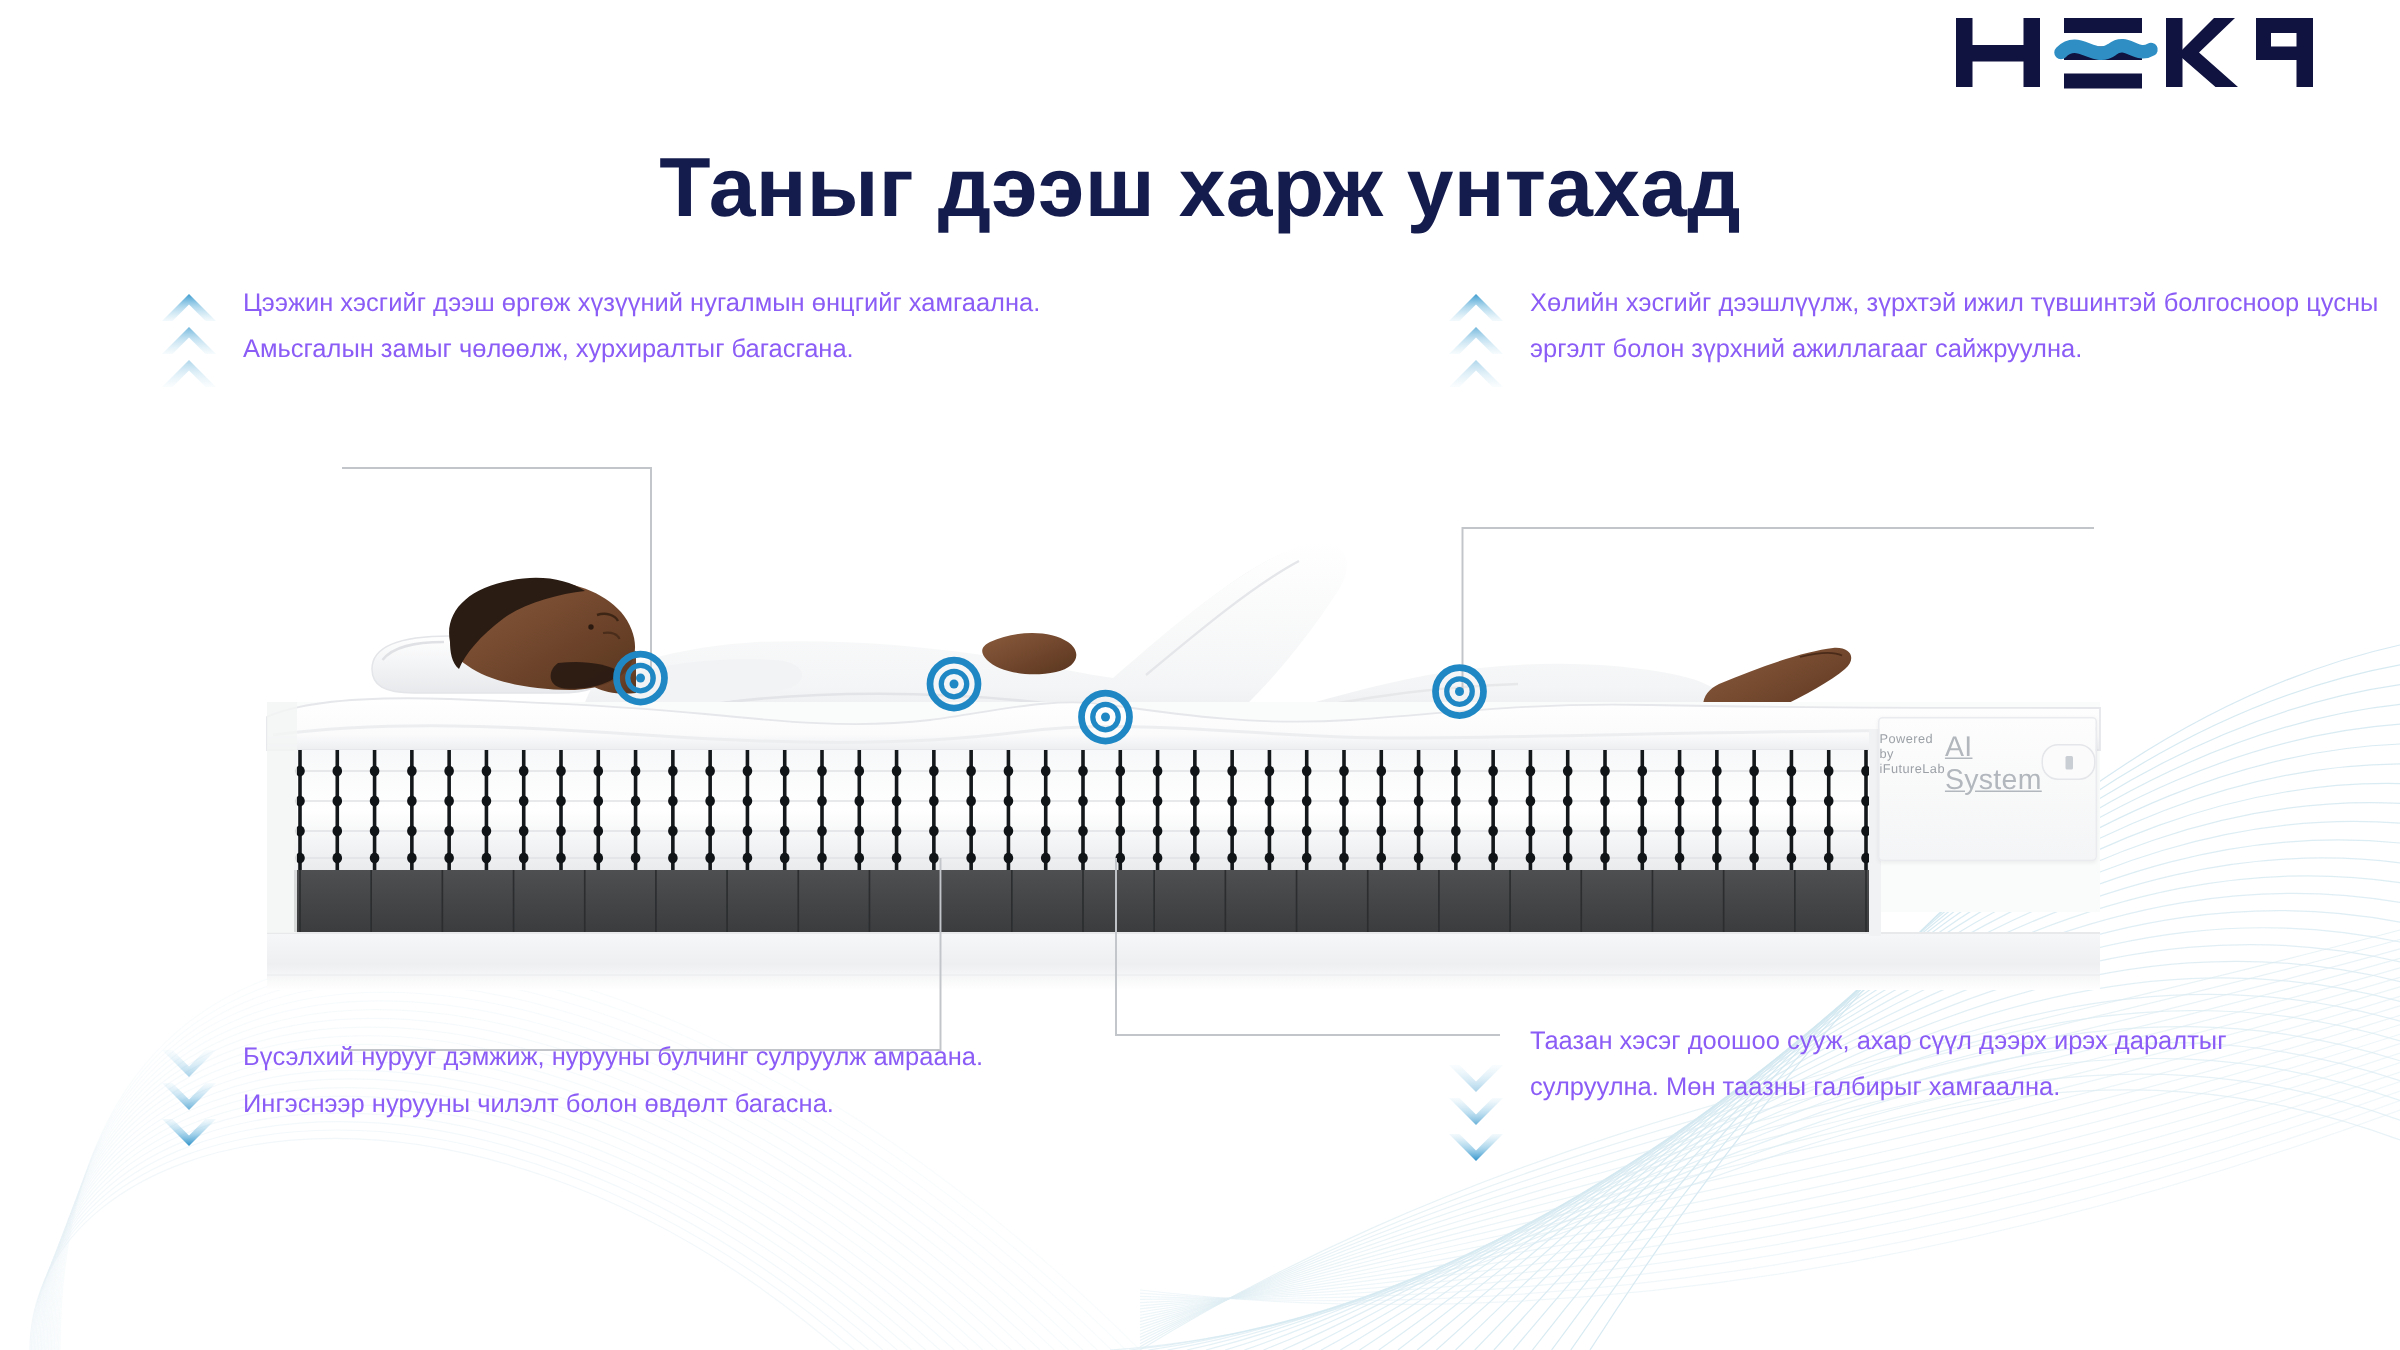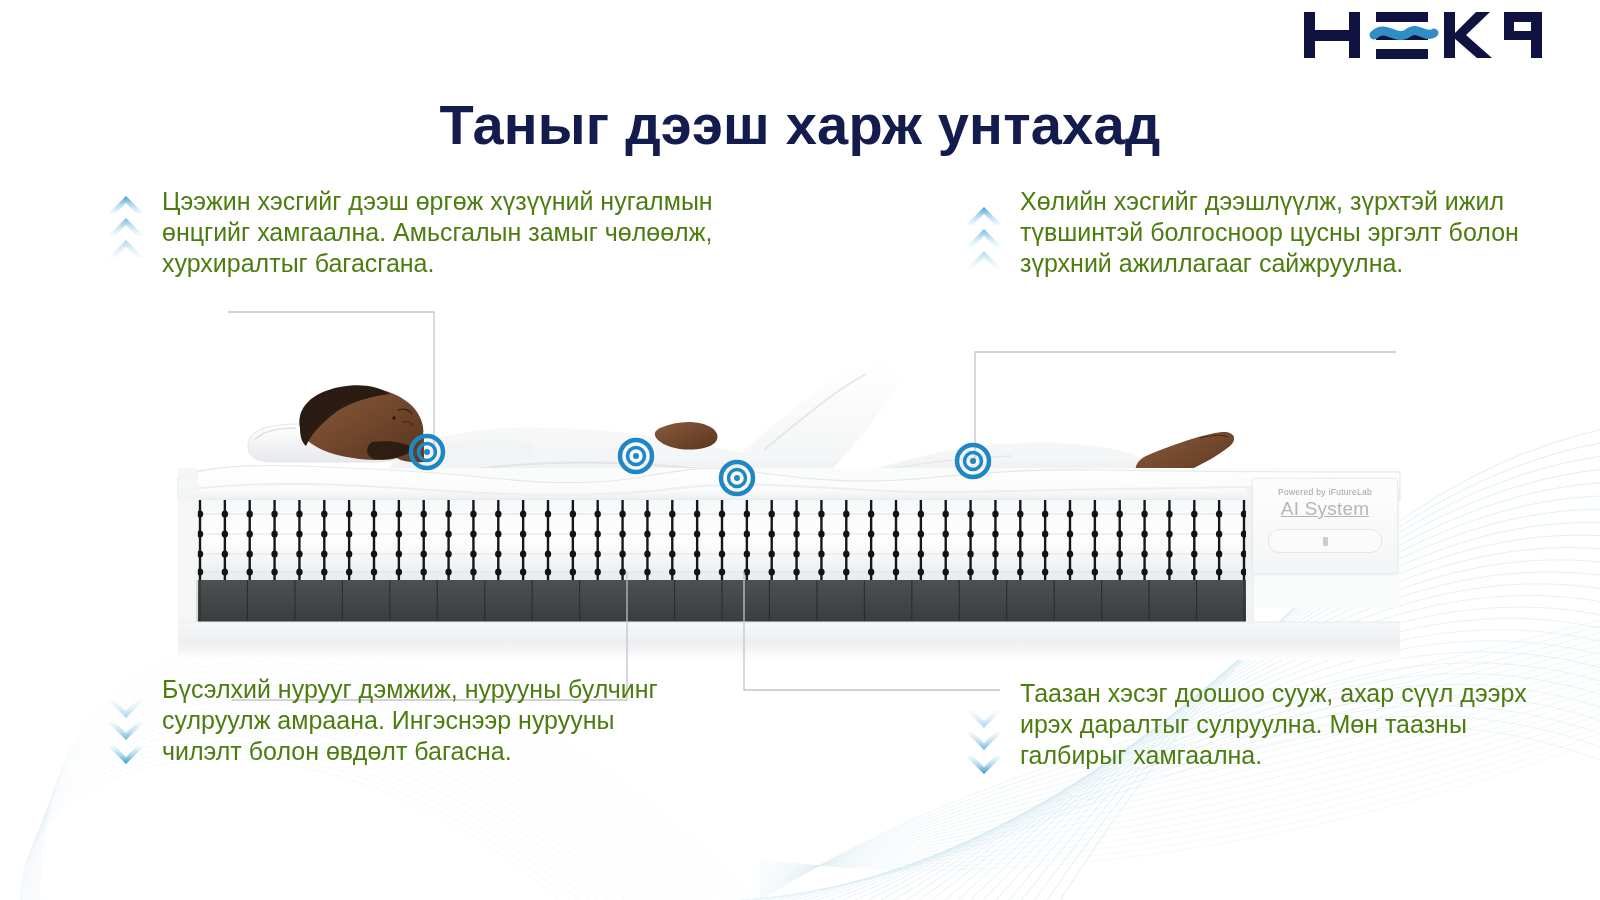--- a/index.html
+++ b/index.html
@@ -22,25 +22,25 @@
   
   .title{
     position:absolute;left:0;right:0;top:92px;text-align:center;z-index:25;
     font-size:56px;font-weight:bold;color:#141b4d;letter-spacing:.2px;
   }
 
   
   .callout{position:absolute;display:flex;align-items:flex-start;z-index:22;}
   .callout .chev{flex:0 0 auto;width:44px;height:78px;margin-right:14px;margin-top:4px;}
   .callout .txt{
-    font-size:25px;line-height:31px;color:#4d7c0f;font-weight:400;
+    font-size:17px;line-height:31px;color:#8b5cf6;font-weight:400;
     white-space:pre-line;
   }
   #callout-tl{left:104px;top:186px;width:640px;}
-  #callout-tr{left:962px;top:186px;width:630px;align-items:flex-end;}
+  #callout-tr{left:962px;top:186px;width:630px;}
   #callout-bl{left:104px;top:668px;width:560px;align-items:center;}
   #callout-br{left:962px;top:678px;width:600px;}
   #callout-bl .chev,#callout-br .chev{margin-top:26px;}
 
   
   .leader{position:absolute;z-index:18;pointer-events:none;}
 
   
   .scene{position:absolute;left:0;top:300px;width:1600px;height:360px;z-index:14;}
 
@@ -49,21 +49,21 @@
 
   
   .m-arrows{position:absolute;left:0;top:300px;width:1600px;height:360px;z-index:19;pointer-events:none;}
 
   .ai-panel{
     position:absolute;z-index:21;
     left:1252px;top:478px;width:146px;height:96px;
     background:linear-gradient(180deg,#fdfdfd 0%,#f4f5f6 100%);
     border:1px solid #e9ebee;border-radius:3px;
     box-shadow:0 1px 3px rgba(0,0,0,.06);
-    display:flex;flex-direction:column;align-items:center;justify-content:flex-start;
+    display:flex;flex-direction:row;justify-content:flex-start;
     padding-top:8px;box-sizing:border-box;
   }
   .ai-panel .ai-sub{font-size:8.5px;color:#9ba0a6;letter-spacing:.3px;}
   .ai-panel .ai-main{font-size:19px;color:#b2b7bd;font-weight:400;margin-top:1px;letter-spacing:.2px;text-decoration:underline;}
   .ai-panel .ai-slider{
     margin-top:9px;width:112px;height:22px;border:1px solid #e4e6e9;border-radius:11px;
     background:#fbfbfc;display:flex;align-items:center;justify-content:center;
   }
   .ai-panel .ai-slider .knob{width:5px;height:9px;background:#c9ced4;border-radius:1px;}
 </style>

